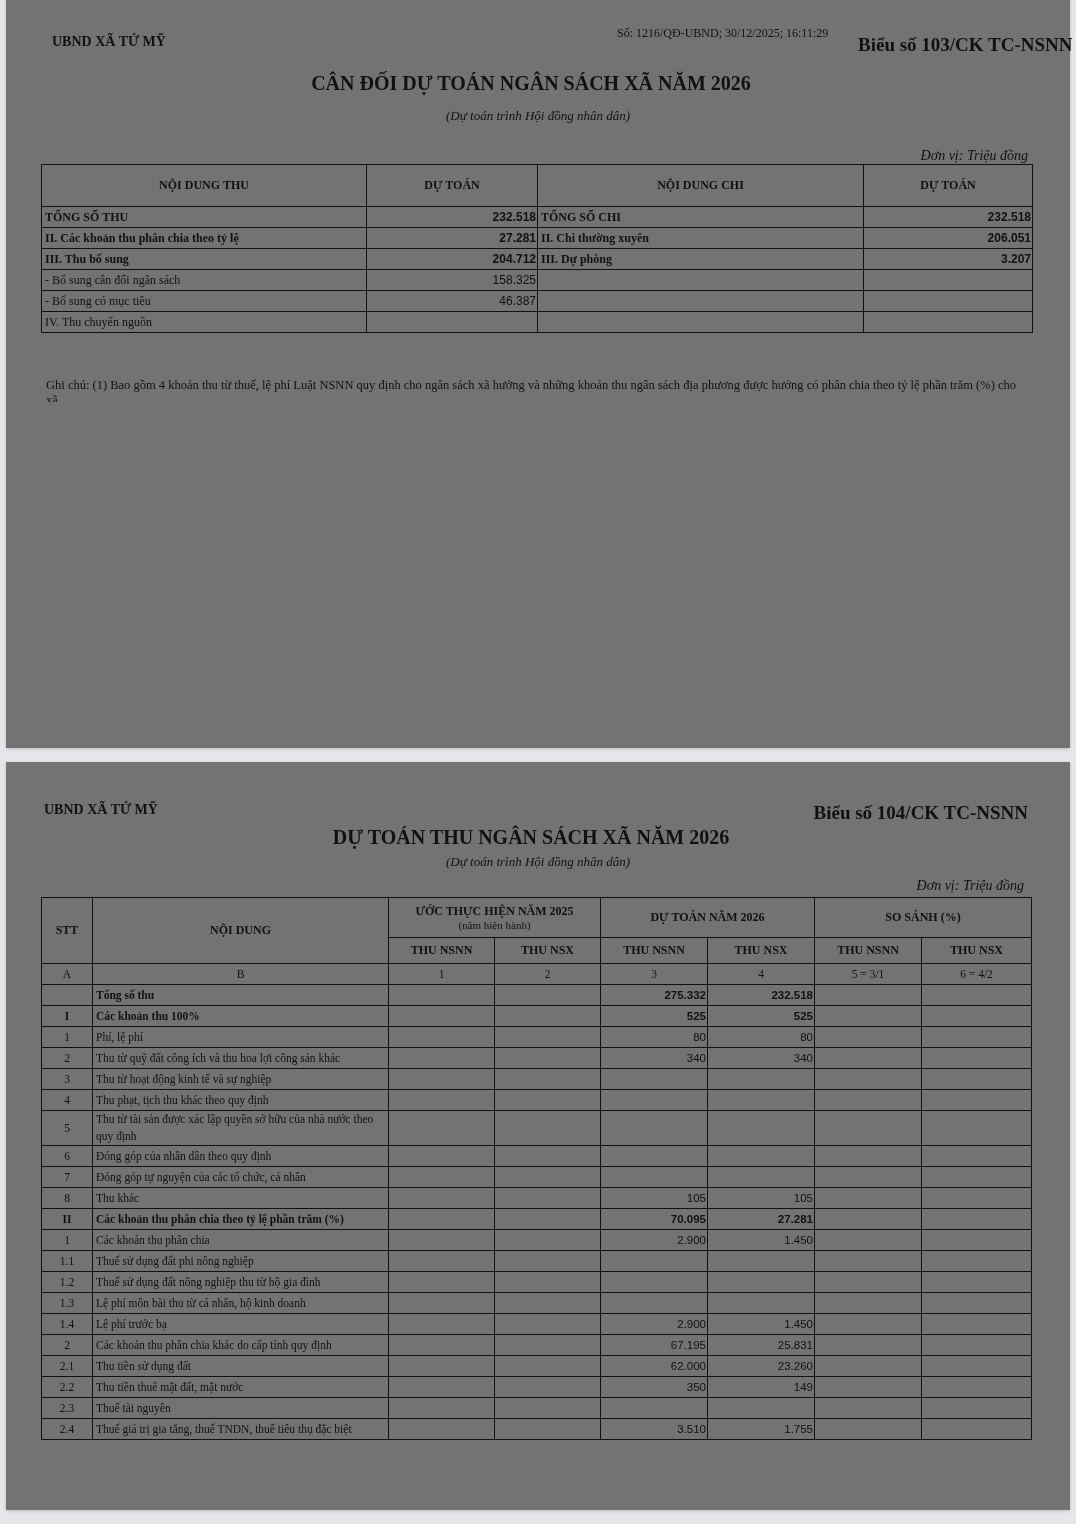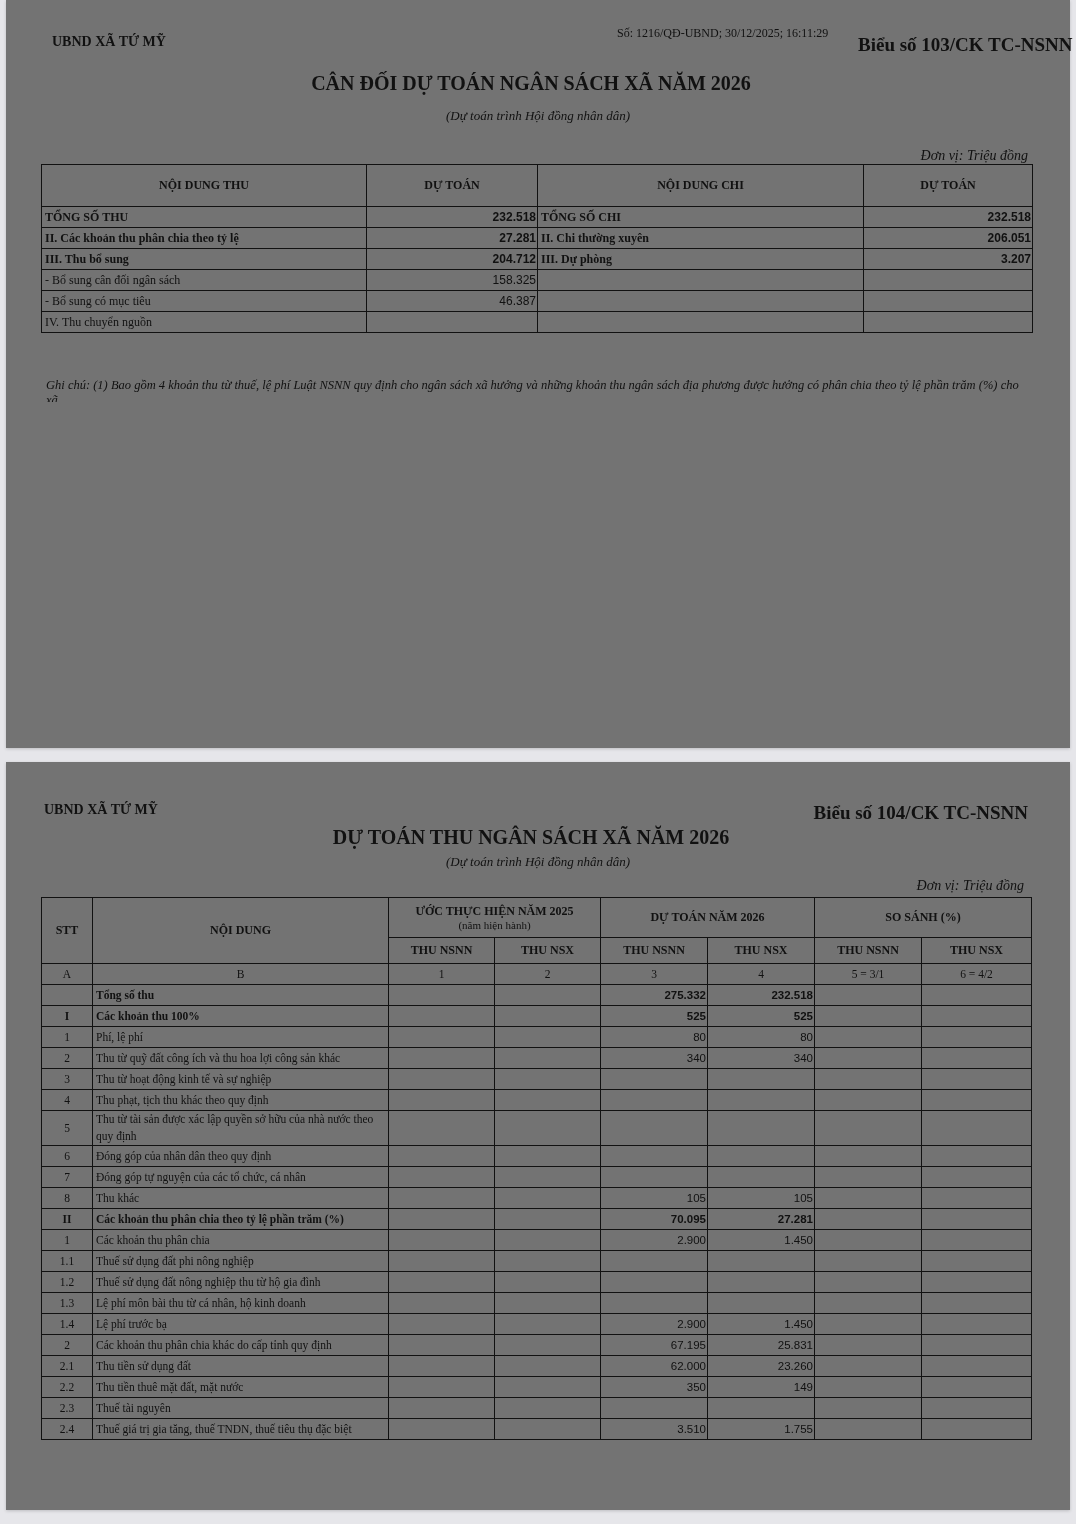--- a/index.html
+++ b/index.html
@@ -25,21 +25,21 @@
   .subtitle { font-style: italic; font-size: 13px; left: 0; right: 0; text-align: center; }
   .unit { font-style: italic; font-size: 14px; }
   table { border-collapse: collapse; position: absolute; table-layout: fixed; }
   td, th { border: 1.5px solid #111; padding: 0 3px; overflow: hidden; white-space: nowrap; }
   th { font-weight: bold; font-size: 12px; text-align: center; }
   .num { font-family: "Liberation Sans", sans-serif; font-size: 11px; text-align: right; padding-right: 1px; }
   .b { font-weight: bold; }
   .c { text-align: center; }
   .t1 td { height: 20px; font-size: 12px; }
   .t2 td { height: 20px; font-size: 11.5px; }
-  .note { font-style: italic; font-size: 12.5px; line-height: 15px; white-space: normal; height: 24px; overflow: hidden; }
+  .note { font-size: 12.5px; line-height: 15px; white-space: normal; height: 24px; overflow: hidden; }
   .wrap { white-space: normal; line-height: 17px; font-size: 11.5px; }
   .sub-small { font-weight: normal; font-size: 11px; display: block; }
 </style>
 </head>
 <body>
 
 <div class="page" id="page1">
   <div class="abs org" style="left:46px; top:34px;">UBND  XÃ TỨ MỸ</div>
   <div class="abs docref" style="left:611px; top:26px;">Số: 1216/QĐ-UBND; 30/12/2025; 16:11:29</div>
   <div class="abs form-no" style="left:852px; top:34px;">Biểu số 103/CK TC-NSNN</div>

